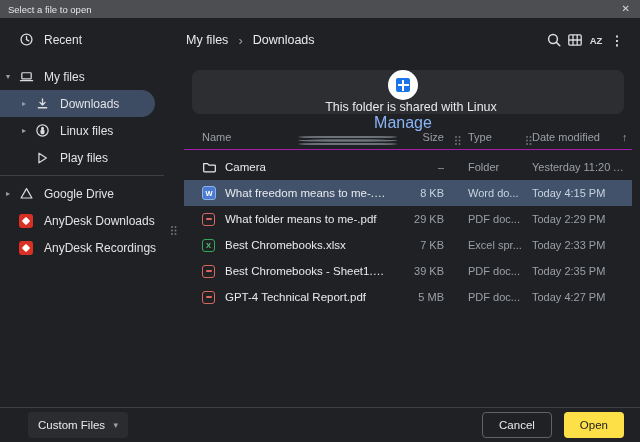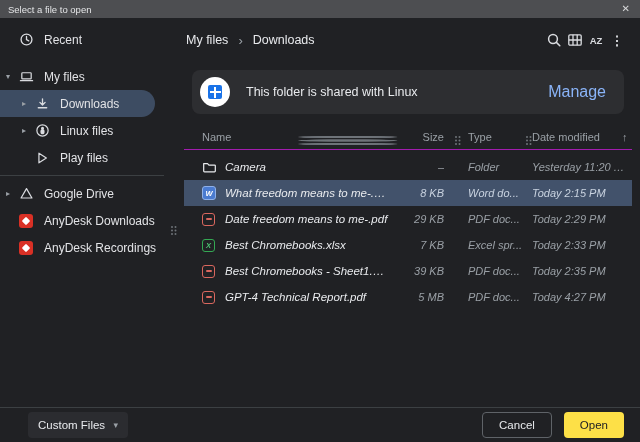--- a/index.html
+++ b/index.html
@@ -36,40 +36,40 @@
   .main{flex:1;min-width:0;display:flex;flex-direction:column;}
   .main-header{height:44px;display:flex;align-items:center;padding:0 10px 0 10px;}
   .crumbs{display:flex;align-items:center;gap:10px;font-size:12.5px;color:#e8eaed;flex:1;}
   .crumb-sep{color:#9aa0a6;font-size:13px;}
   .hicons{display:flex;align-items:center;gap:3px;padding-right:4px;}
   .hicon{width:18px;height:18px;display:flex;align-items:center;justify-content:center;color:#dadce0;}
   .az{font-size:9.5px;font-weight:bold;color:#dadce0;letter-spacing:0;}
   .morev{font-size:13px;font-weight:bold;color:#dadce0;}
 
   
-  .banner{margin:8px 16px 0 16px;height:44px;background:#2d2e31;border-radius:8px;display:flex;align-items:center;padding:0 18px 0 8px;}
+  .banner{margin:8px 16px 0 16px;height:44px;background:#2d2e31;border-radius:8px;display:flex;align-items:center;padding:0 18px 0 8px;flex-direction:column;}
   .banner-circle{width:30px;height:30px;border-radius:50%;background:#ffffff;display:flex;align-items:center;justify-content:center;flex:0 0 auto;}
   .banner-glyph{width:14px;height:14px;border-radius:2px;background:#1a73e8;position:relative;}
   .banner-glyph:before{content:"";position:absolute;left:6px;top:1.5px;width:1.5px;height:11px;background:#fff;}
   .banner-glyph:after{content:"";position:absolute;top:6px;left:1.5px;height:1.5px;width:11px;background:#fff;}
   .banner-msg{margin-left:16px;font-size:12.5px;color:#e8eaed;flex:1;}
   .banner-action{font-size:16px;color:#8ab4f8;font-weight:500;}
 
   
   .list{margin:10px 8px 0 8px;}
   .frow{display:grid;grid-template-columns:23px 1fr 50px 24px 54px 10px 96px;align-items:center;height:26px;padding:0 4px 0 18px;}
   .thead{color:#9aa0a6;font-size:11px;border-bottom:1px solid #a21caf;height:26px;}
   .thead .th-name{grid-column:1/3;display:flex;align-items:center;}
   .thead .th-name span{flex:1;}
   .th-size{text-align:right;}
   .th-handle{display:flex;justify-content:center;}
   .th-date{display:flex;align-items:center;gap:22px;}
   .sort-arrow{font-size:11px;color:#9aa0a6;}
   .tbody{padding-top:4px;}
-  .frow.file{cursor:default;font-style:italic;}
+  .frow.file{cursor:default;}
   .frow.file.selected{background:#42526b;}
   .fname{font-size:11.5px;color:#e8eaed;white-space:nowrap;overflow:hidden;text-overflow:ellipsis;padding-right:6px;}
   .sec{font-size:11px;color:#9aa0a6;white-space:nowrap;overflow:hidden;text-overflow:ellipsis;}
   .selected .sec{color:#c9d3e0;}
   .fsize{text-align:right;}
   .ficon{width:23px;display:flex;align-items:center;}
 
   
   .ic-word{width:14px;height:14px;border-radius:3px;background:#4a7bd0;border:1px solid #8fb0e8;color:#fff;
            font-size:7.5px;font-weight:bold;display:flex;align-items:center;justify-content:center;}
@@ -270,30 +270,30 @@
 
           <div class="frow file selected">
             <span class="ficon">
               <span class="ic-word">W</span>
             </span>
             <span class="fname">What freedom means to me-.docx</span>
             <span class="fsize sec">8 KB</span>
             <span></span>
             <span class="sec">Word do...</span>
             <span></span>
-            <span class="sec">Today 2:15 PM</span>
+            <span class="sec">Today 4:15 PM</span>
           </div>
 
           <div class="frow file">
             <span class="ficon">
                 <span class="ic-pdf">
                   <i></i>
                 </span>
               </span>
-            <span class="fname">Date freedom means to me-.pdf</span>
+            <span class="fname">What folder means to me-.pdf</span>
             <span class="fsize sec">29 KB</span>
             <span></span>
             <span class="sec">PDF doc...</span>
             <span></span>
             <span class="sec">Today 2:29 PM</span>
           </div>
 
           <div class="frow file">
             <span class="ficon">
               <span class="ic-xls">X</span>

